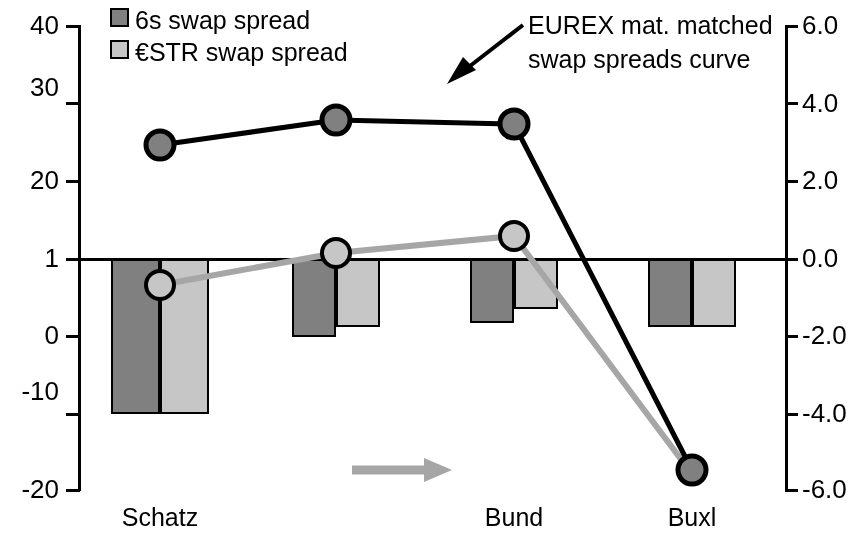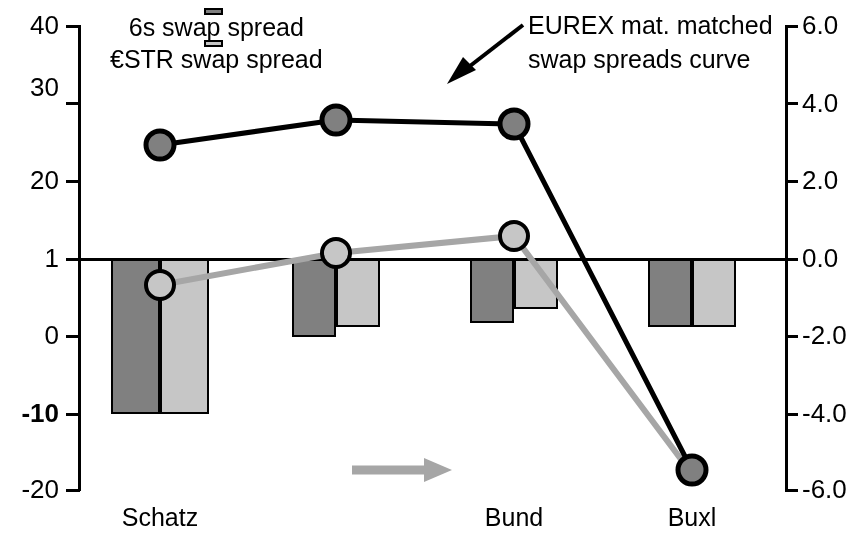--- a/index.html
+++ b/index.html
@@ -36,23 +36,22 @@
   .bar{
     position:absolute;
     border:2px solid #000;
     box-sizing:border-box;
   }
   .bar.dark{background:#808080;}
   .bar.light{background:#c6c6c6;}
 
   .legend{position:absolute;}
   .legend-row{
-    display:flex;align-items:center;
+    display:flex;
     height:32px;
-    flex-direction:column;
   }
   .legend-swatch{
     width:19px;height:19px;
     border:2px solid #000;
     box-sizing:border-box;
     margin-right:6px;
   }
   .legend-swatch.dark{background:#808080;}
   .legend-swatch.light{background:#c6c6c6;}
   .legend-text{font-size:25px;line-height:25px;white-space:nowrap;}
@@ -86,21 +85,21 @@
   <div class="tick" style="left:66px;top:258px;width:14px;"></div>
   <div class="tick" style="left:66px;top:335px;width:14px;"></div>
   <div class="tick" style="left:66px;top:413px;width:14px;"></div>
   <div class="tick" style="left:66px;top:489px;width:14px;"></div>
 
   <div class="axis-label y-left-label" style="top:12px;">40</div>
   <div class="axis-label y-left-label" style="top:74px;">30</div>
   <div class="axis-label y-left-label" style="top:167px;">20</div>
   <div class="axis-label y-left-label" style="top:245px;">1</div>
   <div class="axis-label y-left-label" style="top:322px;">0</div>
-  <div class="axis-label y-left-label" style="top:400px;font-weight:bold;">-10</div>
+  <div class="axis-label y-left-label" style="top:378px;">-10</div>
   <div class="axis-label y-left-label" style="top:476px;margin-left:20px;">-20</div>
 
   <div class="spine" style="left:785px;top:25px;height:466px;"></div>
 
   <div class="tick" style="left:785px;top:25px;width:13px;"></div>
   <div class="tick" style="left:785px;top:102px;width:13px;"></div>
   <div class="tick" style="left:785px;top:180px;width:13px;"></div>
   <div class="tick" style="left:785px;top:258px;width:13px;"></div>
   <div class="tick" style="left:785px;top:335px;width:13px;"></div>
   <div class="tick" style="left:785px;top:413px;width:13px;"></div>

